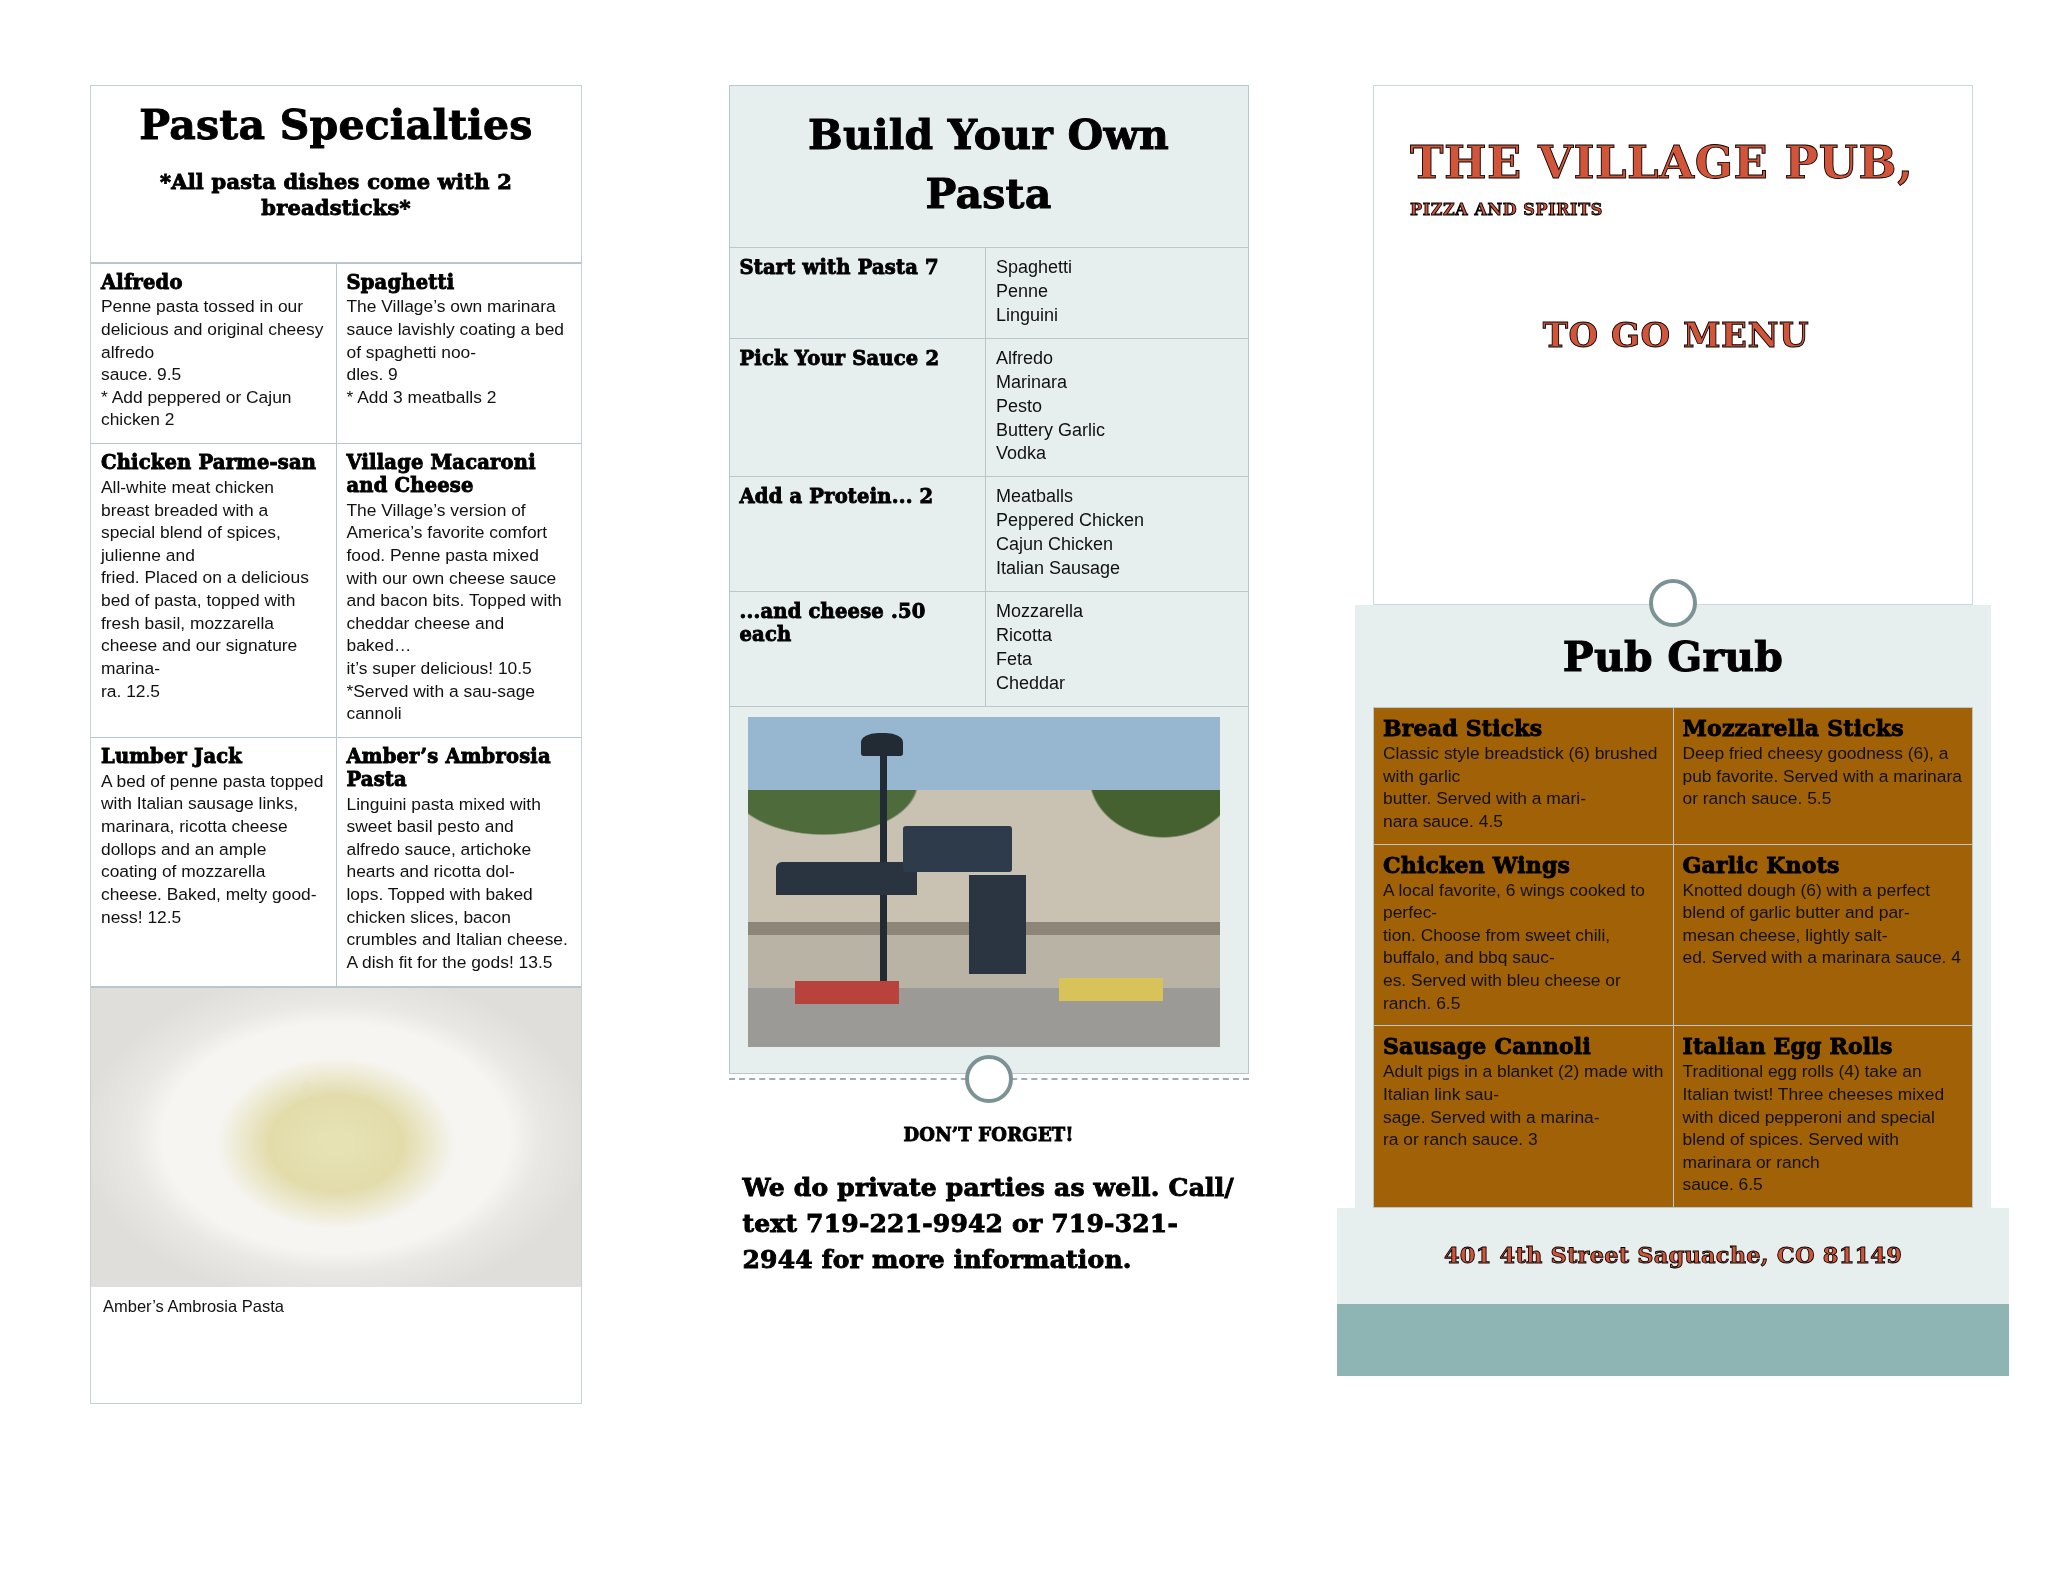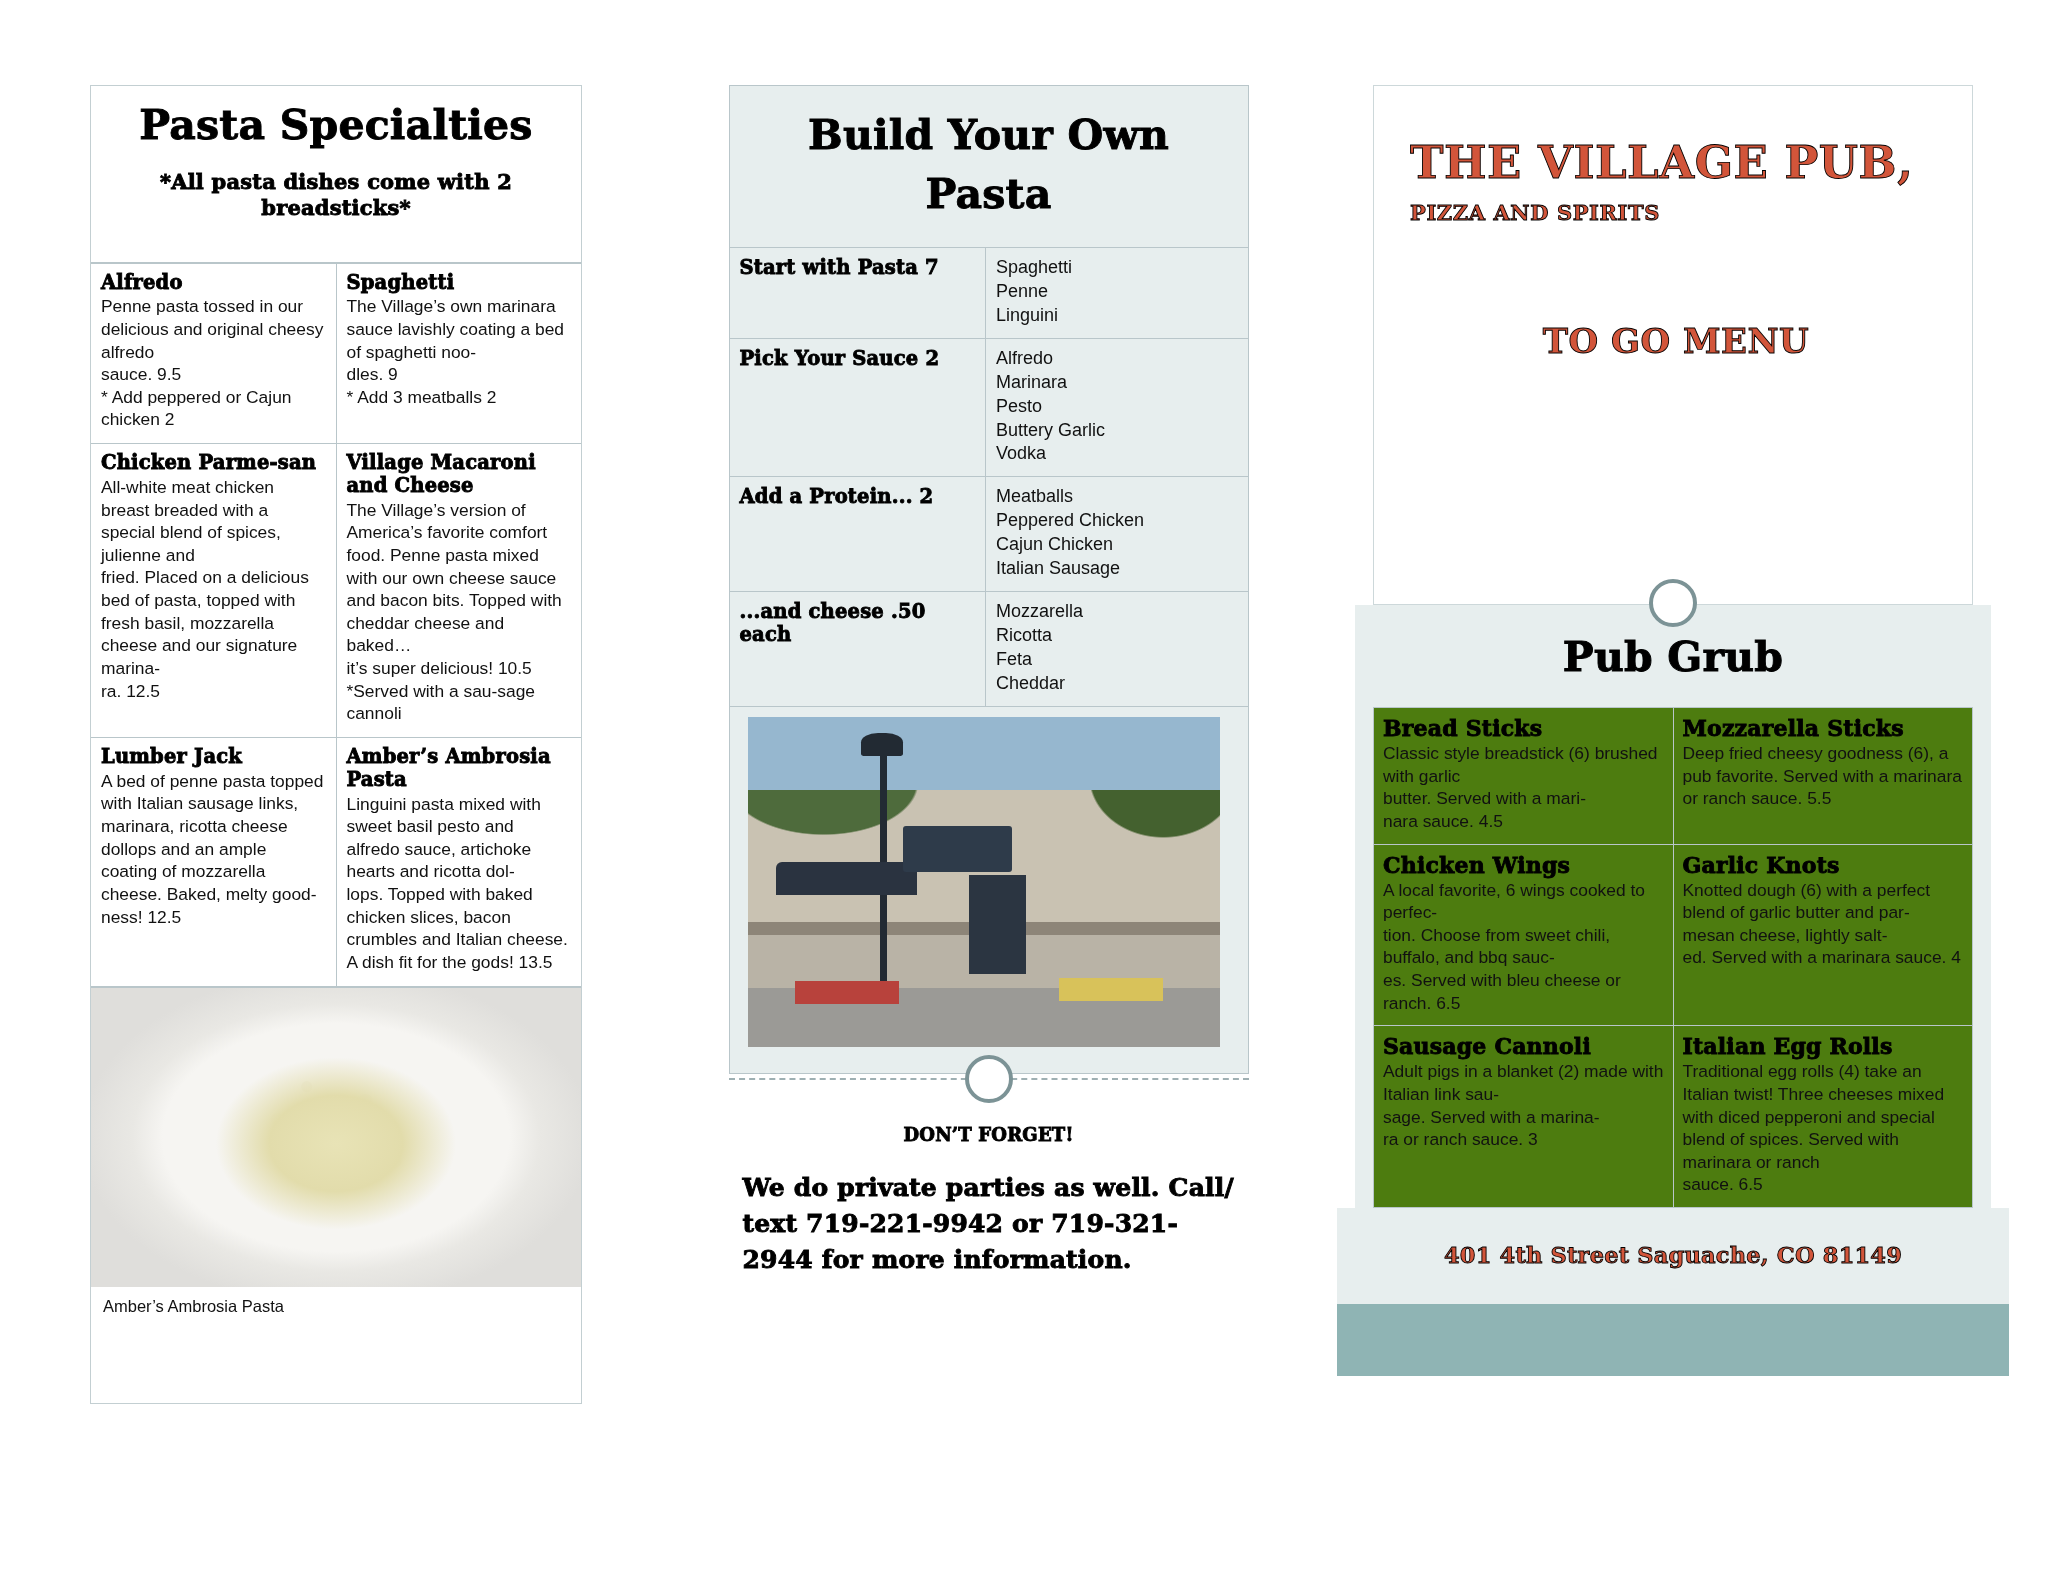--- a/index.html
+++ b/index.html
@@ -183,21 +183,21 @@
     padding: 52px 30px 36px 36px;
     height: 520px;
   }
   .brand-name {
     font-size: 45px;
     line-height: 1.12;
     margin: 0;
     letter-spacing: .5px;
   }
   .brand-tag {
-    font-size: 21px;
+    font-size: 16px;
     margin: 12px 0 0 0;
     letter-spacing: .6px;
   }
   .brand-togo {
     font-size: 34px;
     margin: 96px 0 0 0;
     text-align: center;
     letter-spacing: .5px;
   }
   .p3-ring-wrap {
@@ -224,21 +224,21 @@
     text-align: center;
     font-size: 41px;
     margin: 0 0 26px 0;
     color: #000;
   }
   .grub-table {
     width: calc(100% - 36px);
     margin: 0 18px;
     border-collapse: collapse;
     table-layout: fixed;
-    background: #4d7c0f;
+    background: #a16207;
   }
   .grub-table td {
     border: 1px solid #b9c6ca;
     vertical-align: top;
     padding: 7px 9px 11px 9px;
     width: 50%;
   }
   .grub-name {
     font-size: 22px;
     color: #000;

